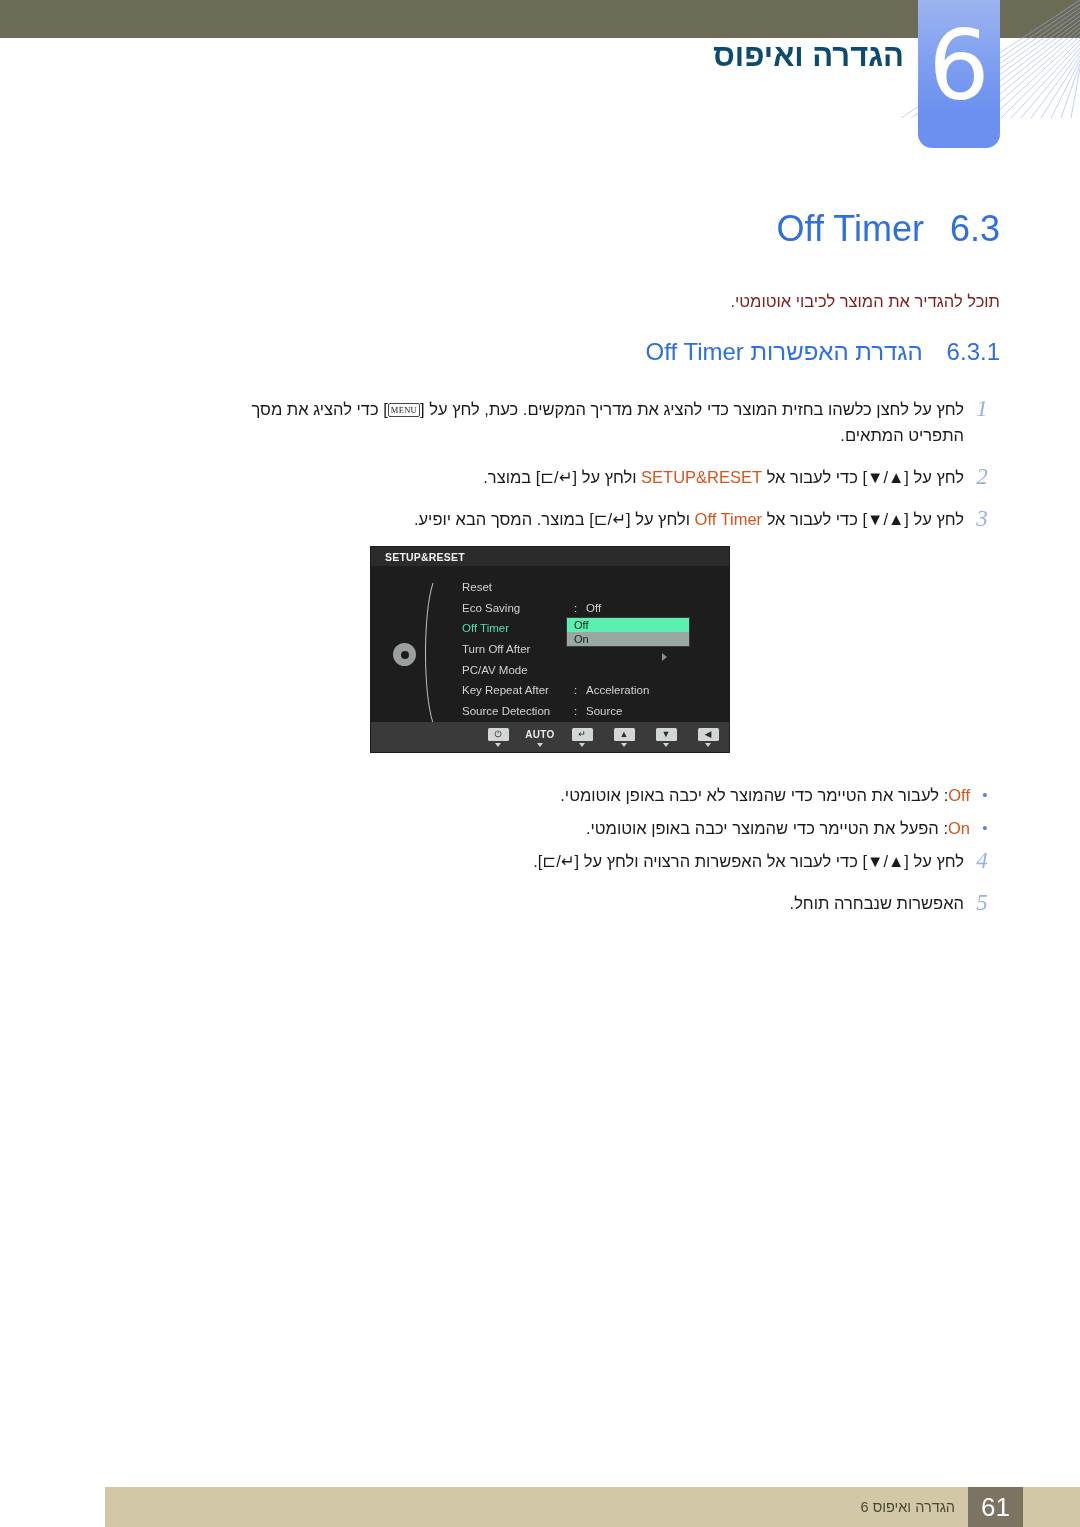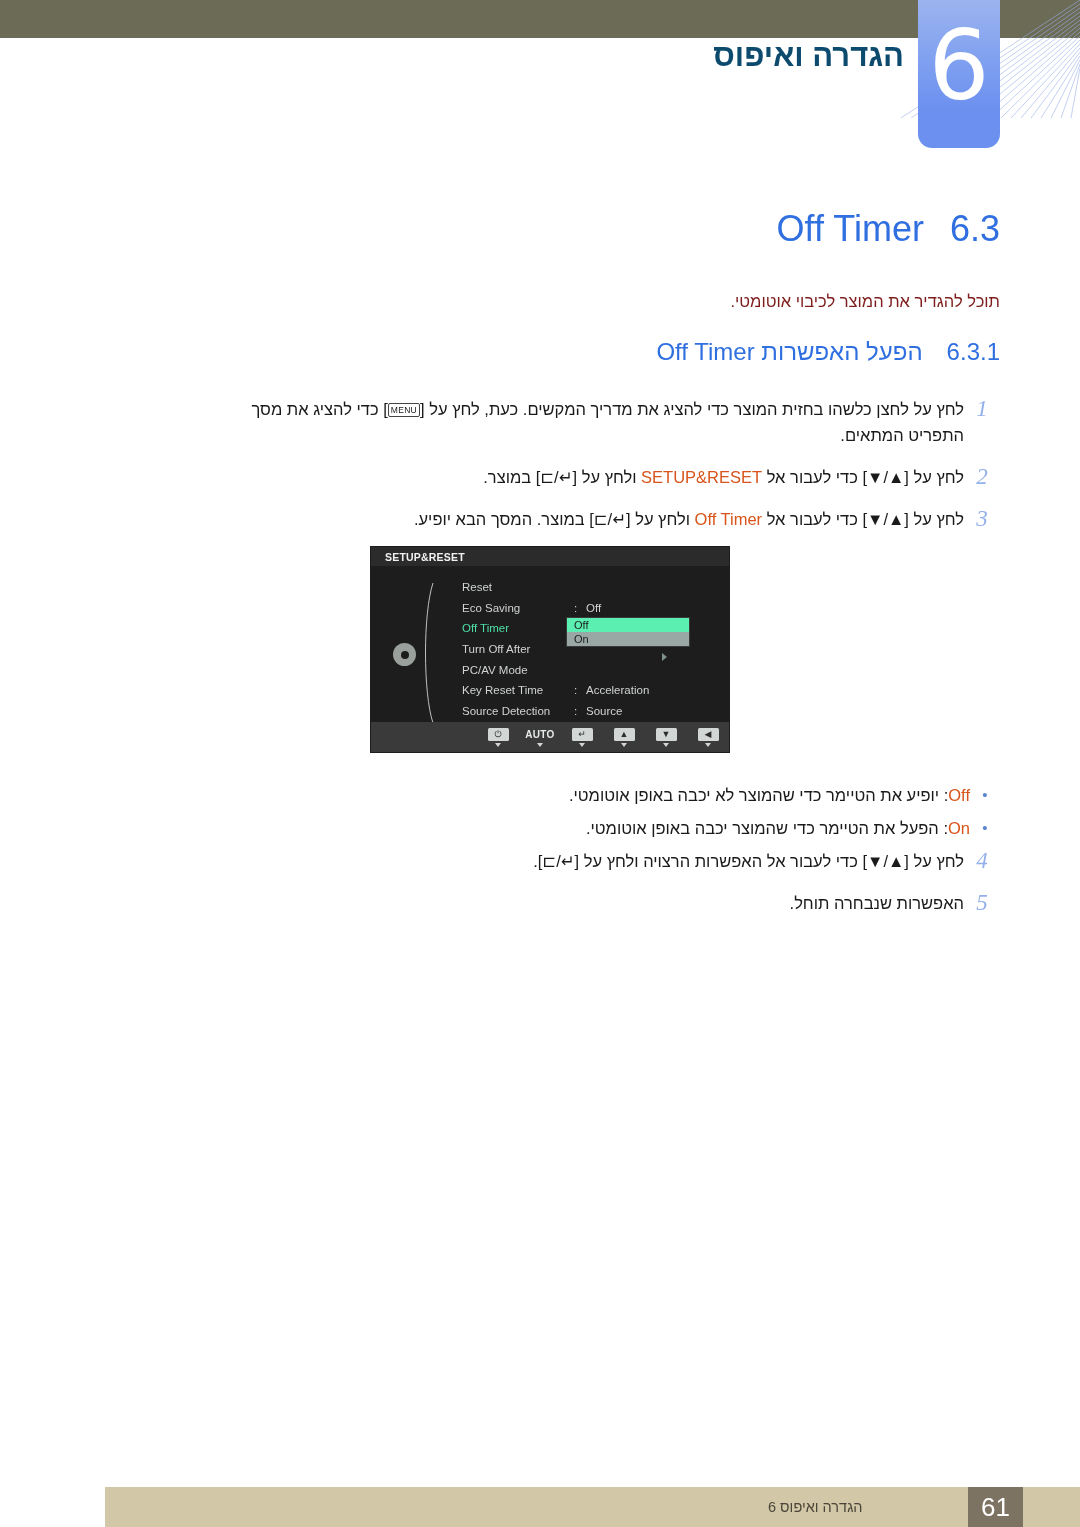--- a/index.html
+++ b/index.html
@@ -76,21 +76,21 @@
   .step-body{
     flex:1 1 auto;text-align:right;color:#1a1a1a;
     font-size:16.5px;line-height:26px;
   }
   .step-body .hl{color:#d8541a;}
   .key-menu{
     display:inline-block;direction:ltr;
     border:1px solid #444;border-radius:2px;
     font-size:8.5px;padding:0 2px;line-height:12px;
     vertical-align:2px;letter-spacing:.3px;
-    font-family:Liberation Sans, sans-serif;
+    font-family:Liberation Serif, serif;
   }
 
   
   .osd{
     position:absolute;left:370px;top:546px;width:360px;height:207px;
     background:#1d1d1d;direction:ltr;
     font-family:"Liberation Sans",sans-serif;
     border:1px solid #1d1d1d;
     box-sizing:border-box;
   }
@@ -194,21 +194,21 @@
     background:#d2c7a7;
   }
   .footer-page{
     position:absolute;left:968px;top:1487px;width:55px;height:40px;
     background:#7d7362;color:#ffffff;
     font-size:26px;text-align:center;line-height:40px;
     font-family:"Liberation Sans",sans-serif;
   }
   .footer-text{
     position:absolute;left:760px;top:1487px;width:195px;height:40px;
-    line-height:40px;text-align:left;
+    line-height:40px;text-align:right;
     color:#4a4538;font-size:14.5px;
     direction:rtl;padding-left:8px;box-sizing:border-box;
   }
 </style>
 </head>
 <body>
 
 <div class="header-bar"></div>
 
 <div class="header-stripes">
@@ -243,21 +243,21 @@
 <div class="sec-title">
   <span class="num">6.3</span>
   <span class="txt">Off Timer</span>
 </div>
 
 <div class="sec-intro">תוכל להגדיר את המוצר לכיבוי אוטומטי.</div>
 
 <div class="sub-title">
   <span class="num">6.3.1</span>
   <span>
-    <span>הפעל האפשרות</span>
+    <span>הגדרת האפשרות</span>
     <span style="direction:ltr;display:inline-block">Off Timer</span>
   </span>
 </div>
 
 <div class="steps">
 
   <div class="step">
     <div class="step-num">1</div>
     <div class="step-body">
       <span>לחץ על לחצן כלשהו בחזית המוצר כדי להציג את מדריך המקשים. כעת, לחץ על [</span><span class="key-menu">MENU</span><span>] כדי להציג את מסך</span><br>
@@ -313,21 +313,21 @@
       <span class="label">Turn Off After</span>
       <span class="colon"></span>
       <span class="value"></span>
     </div>
     <div class="osd-row">
       <span class="label">PC/AV Mode</span>
       <span class="colon"></span>
       <span class="value"></span>
     </div>
     <div class="osd-row">
-      <span class="label">Key Reset Time</span>
+      <span class="label">Key Repeat After</span>
       <span class="colon">:</span>
       <span class="value">Acceleration</span>
     </div>
     <div class="osd-row">
       <span class="label">Source Detection</span>
       <span class="colon">:</span>
       <span class="value">Source</span>
     </div>
   </div>
 
@@ -366,21 +366,21 @@
       <span class="tick"></span>
     </div>
   </div>
 
 </div>
 
 <div class="bullets">
   <div class="bullet">
     <div class="dot">•</div>
     <div class="btxt">
-      <span class="hl">Off</span><span>: יופיע את הטיימר כדי שהמוצר לא יכבה באופן אוטומטי.</span>
+      <span class="hl">Off</span><span>: לעבור את הטיימר כדי שהמוצר לא יכבה באופן אוטומטי.</span>
     </div>
   </div>
   <div class="bullet">
     <div class="dot">•</div>
     <div class="btxt">
       <span class="hl">On</span><span>: הפעל את הטיימר כדי שהמוצר יכבה באופן אוטומטי.</span>
     </div>
   </div>
 </div>
 

